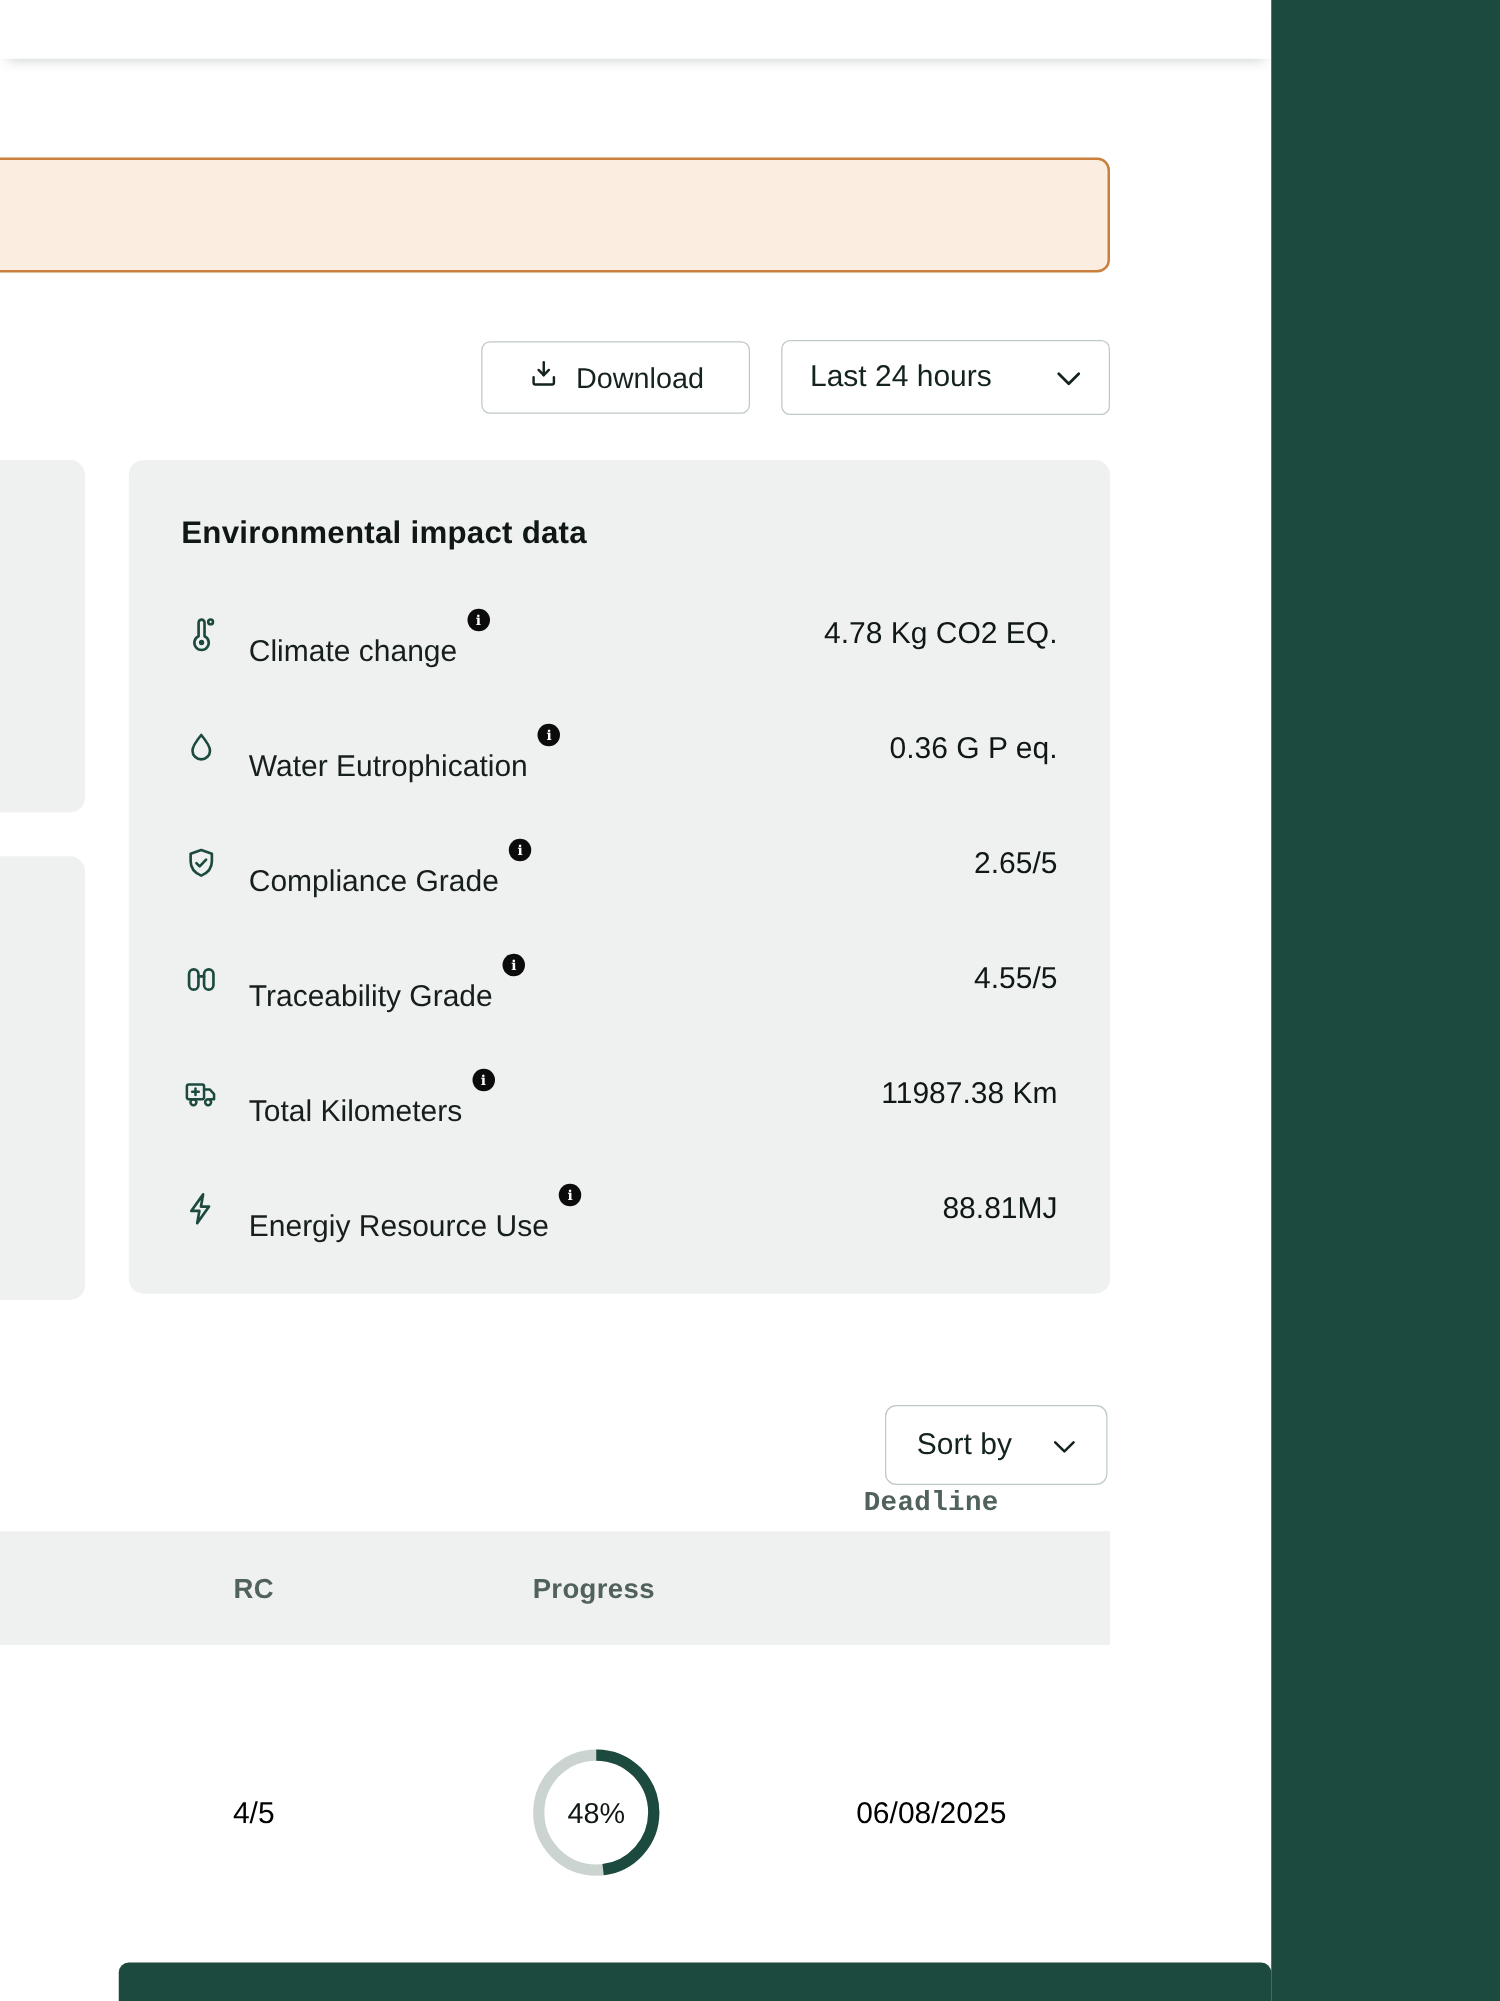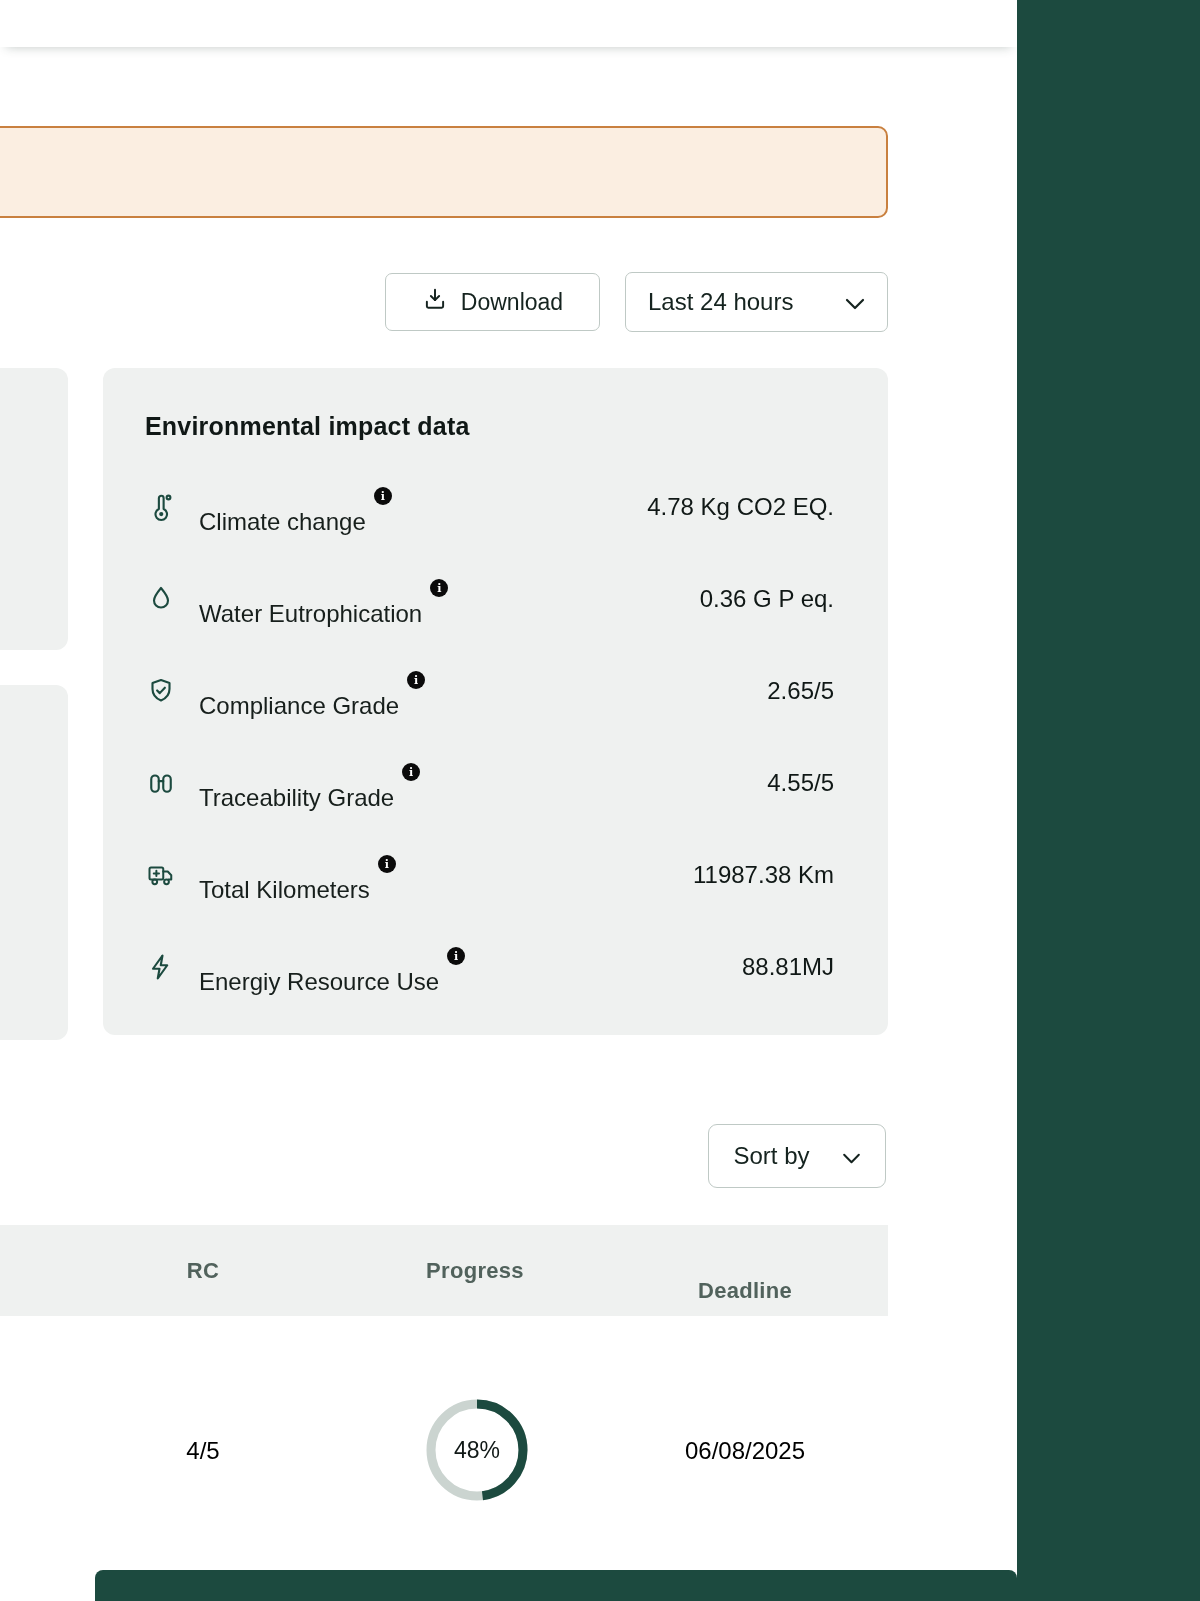--- a/index.html
+++ b/index.html
@@ -31,35 +31,35 @@
   .btn svg{flex:0 0 auto;}
   .download-btn{left:385px;top:273px;width:215px;height:58px;}
   .range-btn{left:625px;top:272px;width:263px;height:60px;justify-content:space-between;padding:1px 22px;font-size:24px;}
   .sort-btn{left:708px;top:1124px;width:178px;height:64px;gap:32px;font-size:24px;border-radius:9px;}
 
   .partial-card{position:absolute;left:-44px;width:112px;background:var(--card-bg);border-radius:12px;}
   .partial-card.one{top:368px;height:282px;}
   .partial-card.two{top:685px;height:355px;}
 
   .impact-panel{position:absolute;left:103px;top:368px;width:785px;height:667px;
-    background:var(--card-bg);border-radius:12px;padding:42px 54px 0 42px;}
+    background:var(--card-bg);border-radius:12px;padding:42px 42px 0 42px;}
   .impact-title{font-size:25px;font-weight:700;color:#101816;margin:2px 0 20px 0;letter-spacing:.2px;}
   .impact-row{display:flex;align-items:center;height:92px;}
   .impact-icon{width:32px;height:32px;color:var(--brand-green);display:flex;align-items:center;justify-content:center;}
   .impact-label{font-size:24px;margin-left:22px;color:#171F1C;margin-top:29px;}
   .info{display:inline-flex;align-items:center;justify-content:center;width:18px;height:18px;border-radius:50%;
     background:#0B0B0B;color:#fff;font-size:11px;font-weight:700;font-family:"DejaVu Serif",serif;
     position:relative;top:-11px;margin-left:8px;cursor:pointer;}
   .impact-value{margin-left:auto;font-size:24px;color:#101816;}
 
   .table-header{position:absolute;left:-30px;top:1225px;width:918px;height:91px;background:var(--card-bg);}
   .col-label{position:absolute;font-size:22px;font-weight:700;color:var(--muted-header);text-align:center;letter-spacing:.3px;}
   .col-rc{left:133px;top:1258px;width:140px;}
   .col-progress{left:395px;top:1258px;width:160px;}
-  .col-deadline{left:665px;top:1278px;width:160px;}
+  .col-deadline{left:665px;top:1190px;width:160px;font-family:Liberation Mono, monospace;}
 
   .row-area{position:absolute;left:-30px;top:1316px;width:918px;height:254px;background:#fff;cursor:pointer;}
   .cell{position:absolute;font-size:24px;color:#000000;text-align:center;}
   .cell-rc{left:133px;top:1437px;width:140px;}
   .cell-deadline{left:665px;top:1437px;width:160px;}
 
   .ring-wrap{position:absolute;left:425px;top:1398px;width:104px;height:104px;}
   .ring-wrap svg{display:block;}
   .ring-label{position:absolute;left:0;top:0;width:104px;height:104px;display:flex;align-items:center;justify-content:center;
     font-size:23px;color:#101816;}

